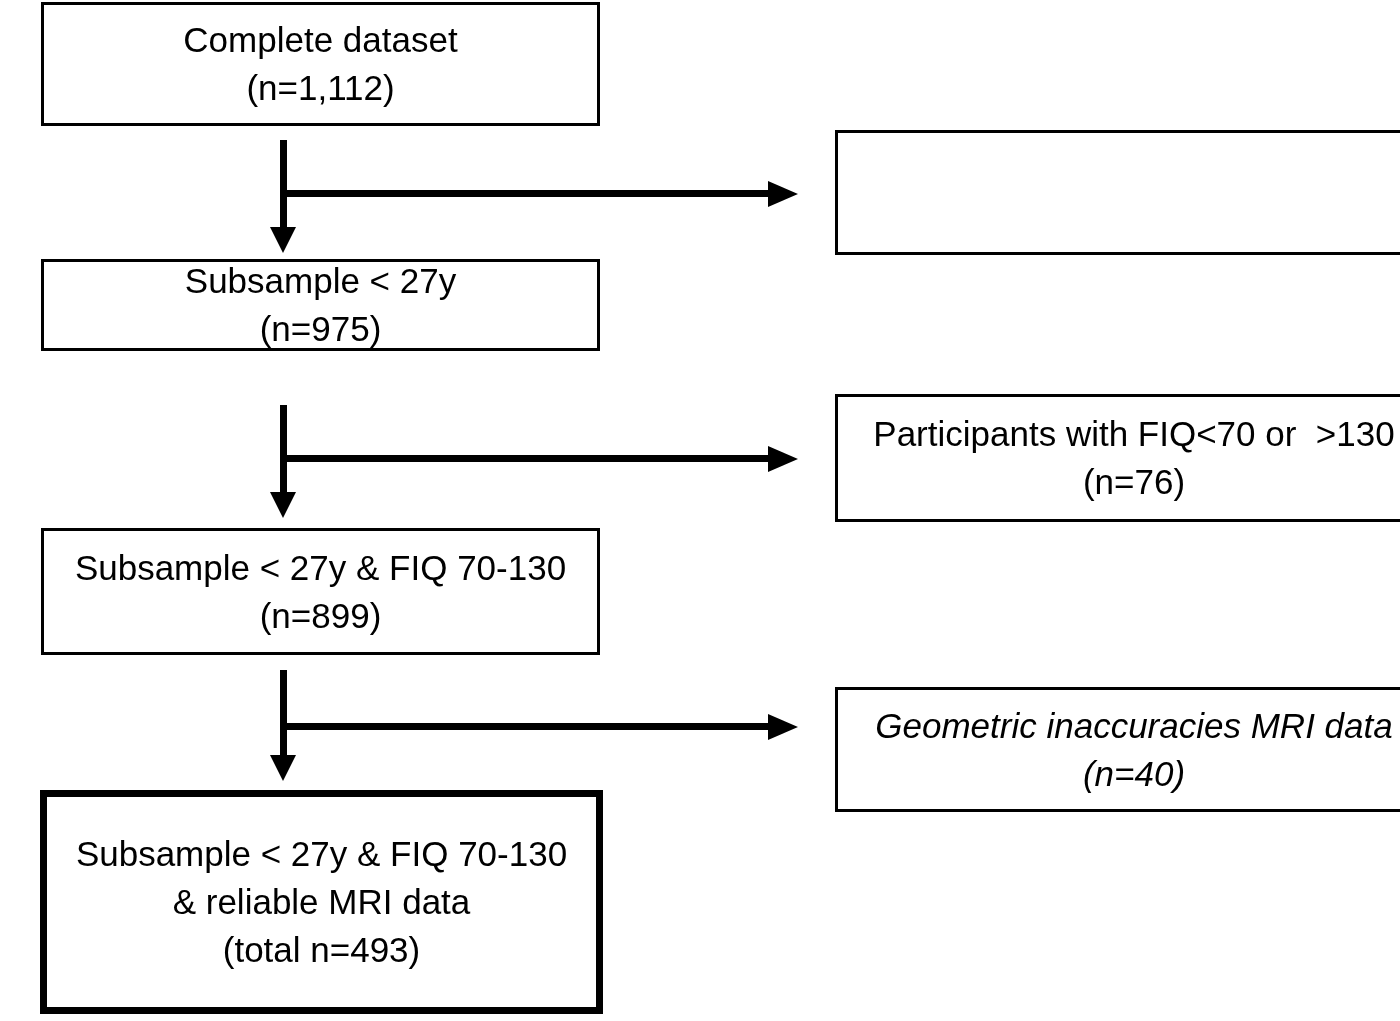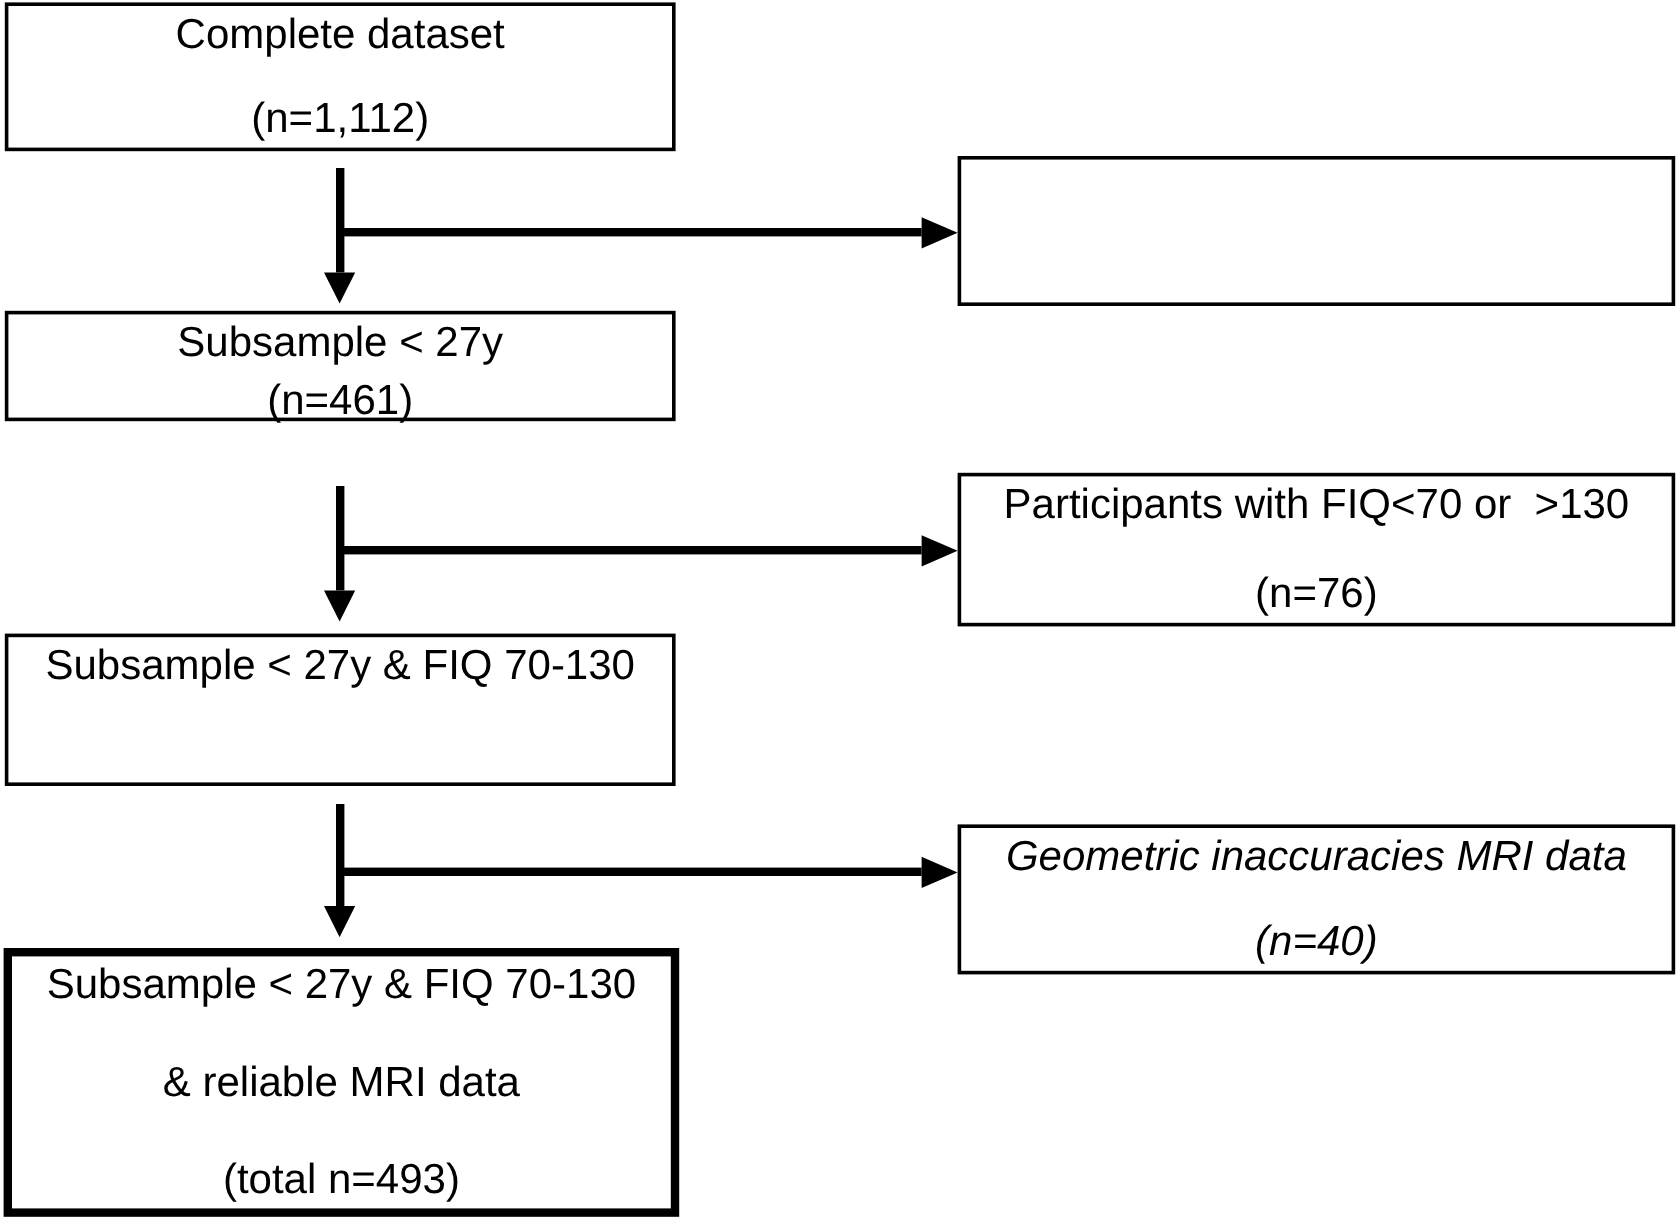--- a/index.html
+++ b/index.html
@@ -13,24 +13,25 @@
     overflow: hidden;
   }
   .box {
     position: absolute;
     box-sizing: border-box;
     border: 3px solid #000000;
     background: #ffffff;
     display: flex;
     flex-direction: column;
     align-items: center;
-    justify-content: space-between;
+    justify-content: center;
     text-align: center;
     font-size: 35px;
     line-height: 48px;
+    margin-left: 37px;
   }
   .box.thick { border-width: 7px; }
   .tline { white-space: pre-wrap; }
 
   
   #box-l1 { left: 4px;   top: 2px;   width: 559px; height: 124px; }
   #box-l2 { left: 4px;   top: 259px; width: 559px; height: 92px; }
   #box-l3 { left: 4px;   top: 528px; width: 559px; height: 127px; }
   #box-l4 { left: 3px;   top: 790px; width: 563px; height: 224px; }
   #box-r1 { left: 798px; top: 130px; width: 598px; height: 125px; }
@@ -76,25 +77,26 @@
 
 <div class="canvas">
 
   <div class="box" id="box-l1">
     <div class="tline">Complete dataset</div>
     <div class="tline">(n=1,112)</div>
   </div>
 
   <div class="box" id="box-l2">
     <div class="tline">Subsample &lt; 27y</div>
-    <div class="tline">(n=461)</div>
+    <div class="tline">(n=975)</div>
   </div>
 
   <div class="box" id="box-l3">
     <div class="tline">Subsample &lt; 27y &amp; FIQ 70-130</div>
+    <div class="tline">(n=899)</div>
   </div>
 
   <div class="box thick" id="box-l4">
     <div class="tline">Subsample &lt; 27y &amp; FIQ 70-130</div>
     <div class="tline">&amp; reliable MRI data</div>
     <div class="tline">(total n=493)</div>
   </div>
 
   <div class="box" id="box-r1">
   </div>

